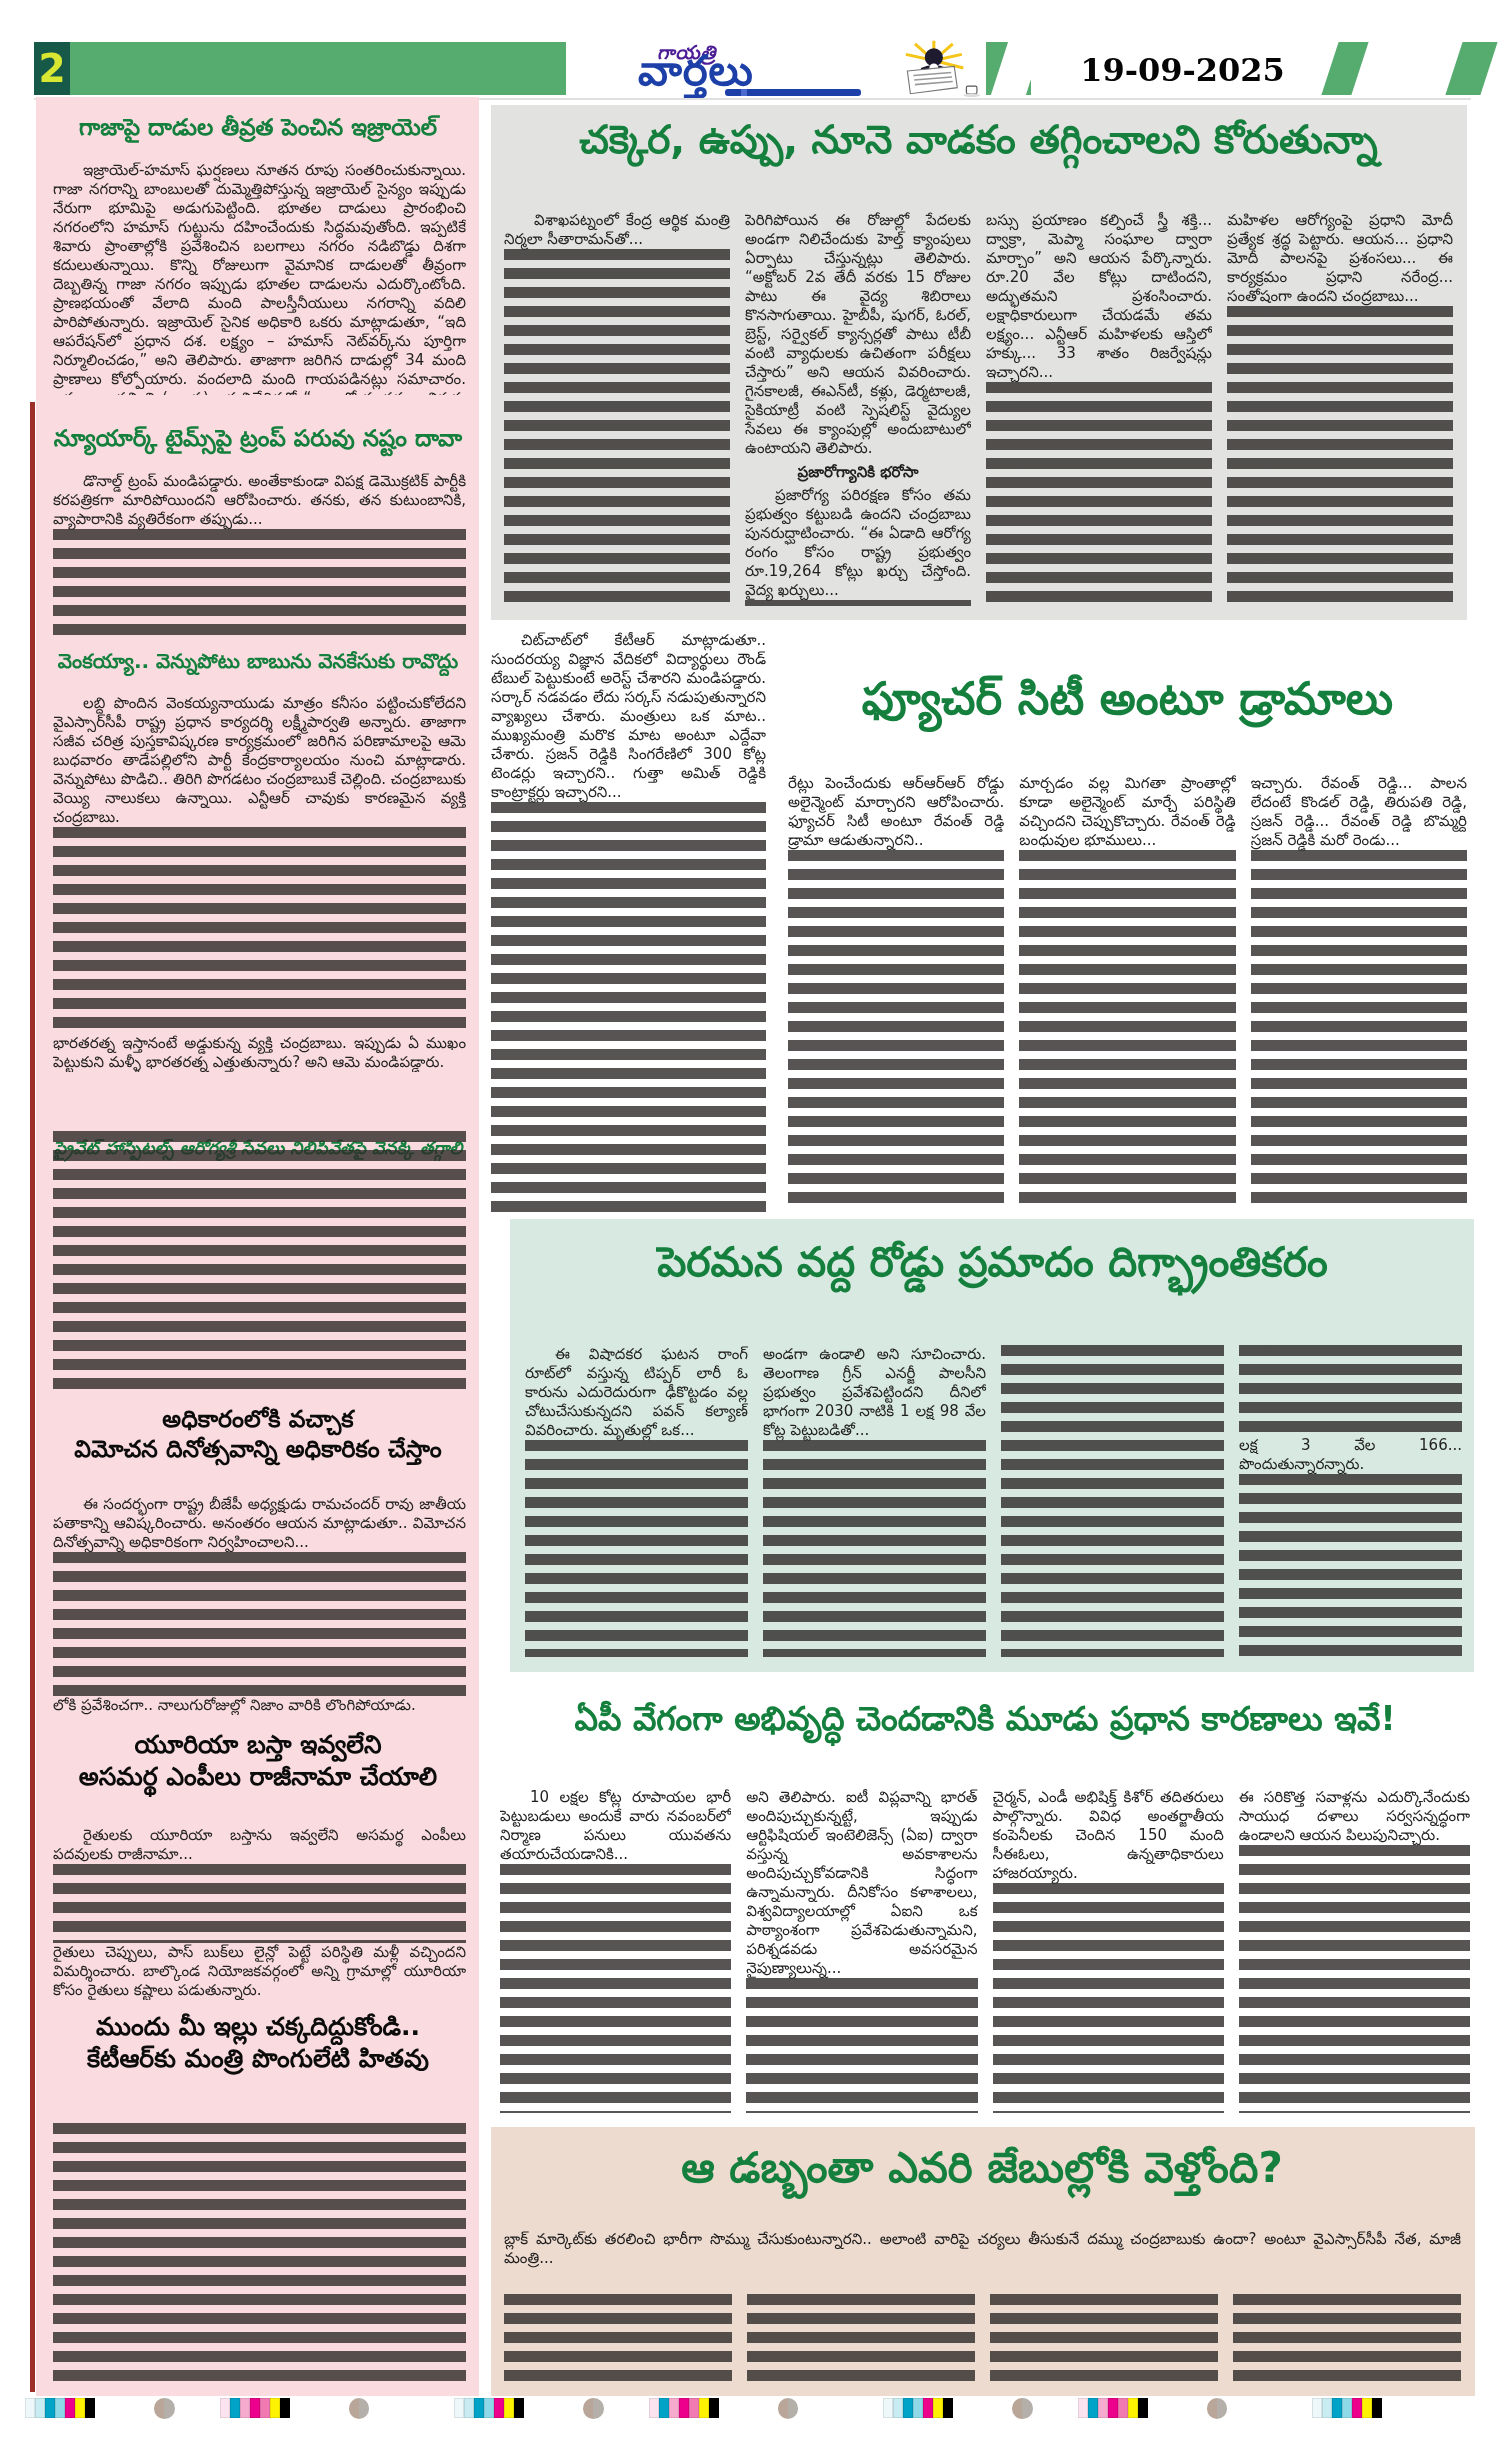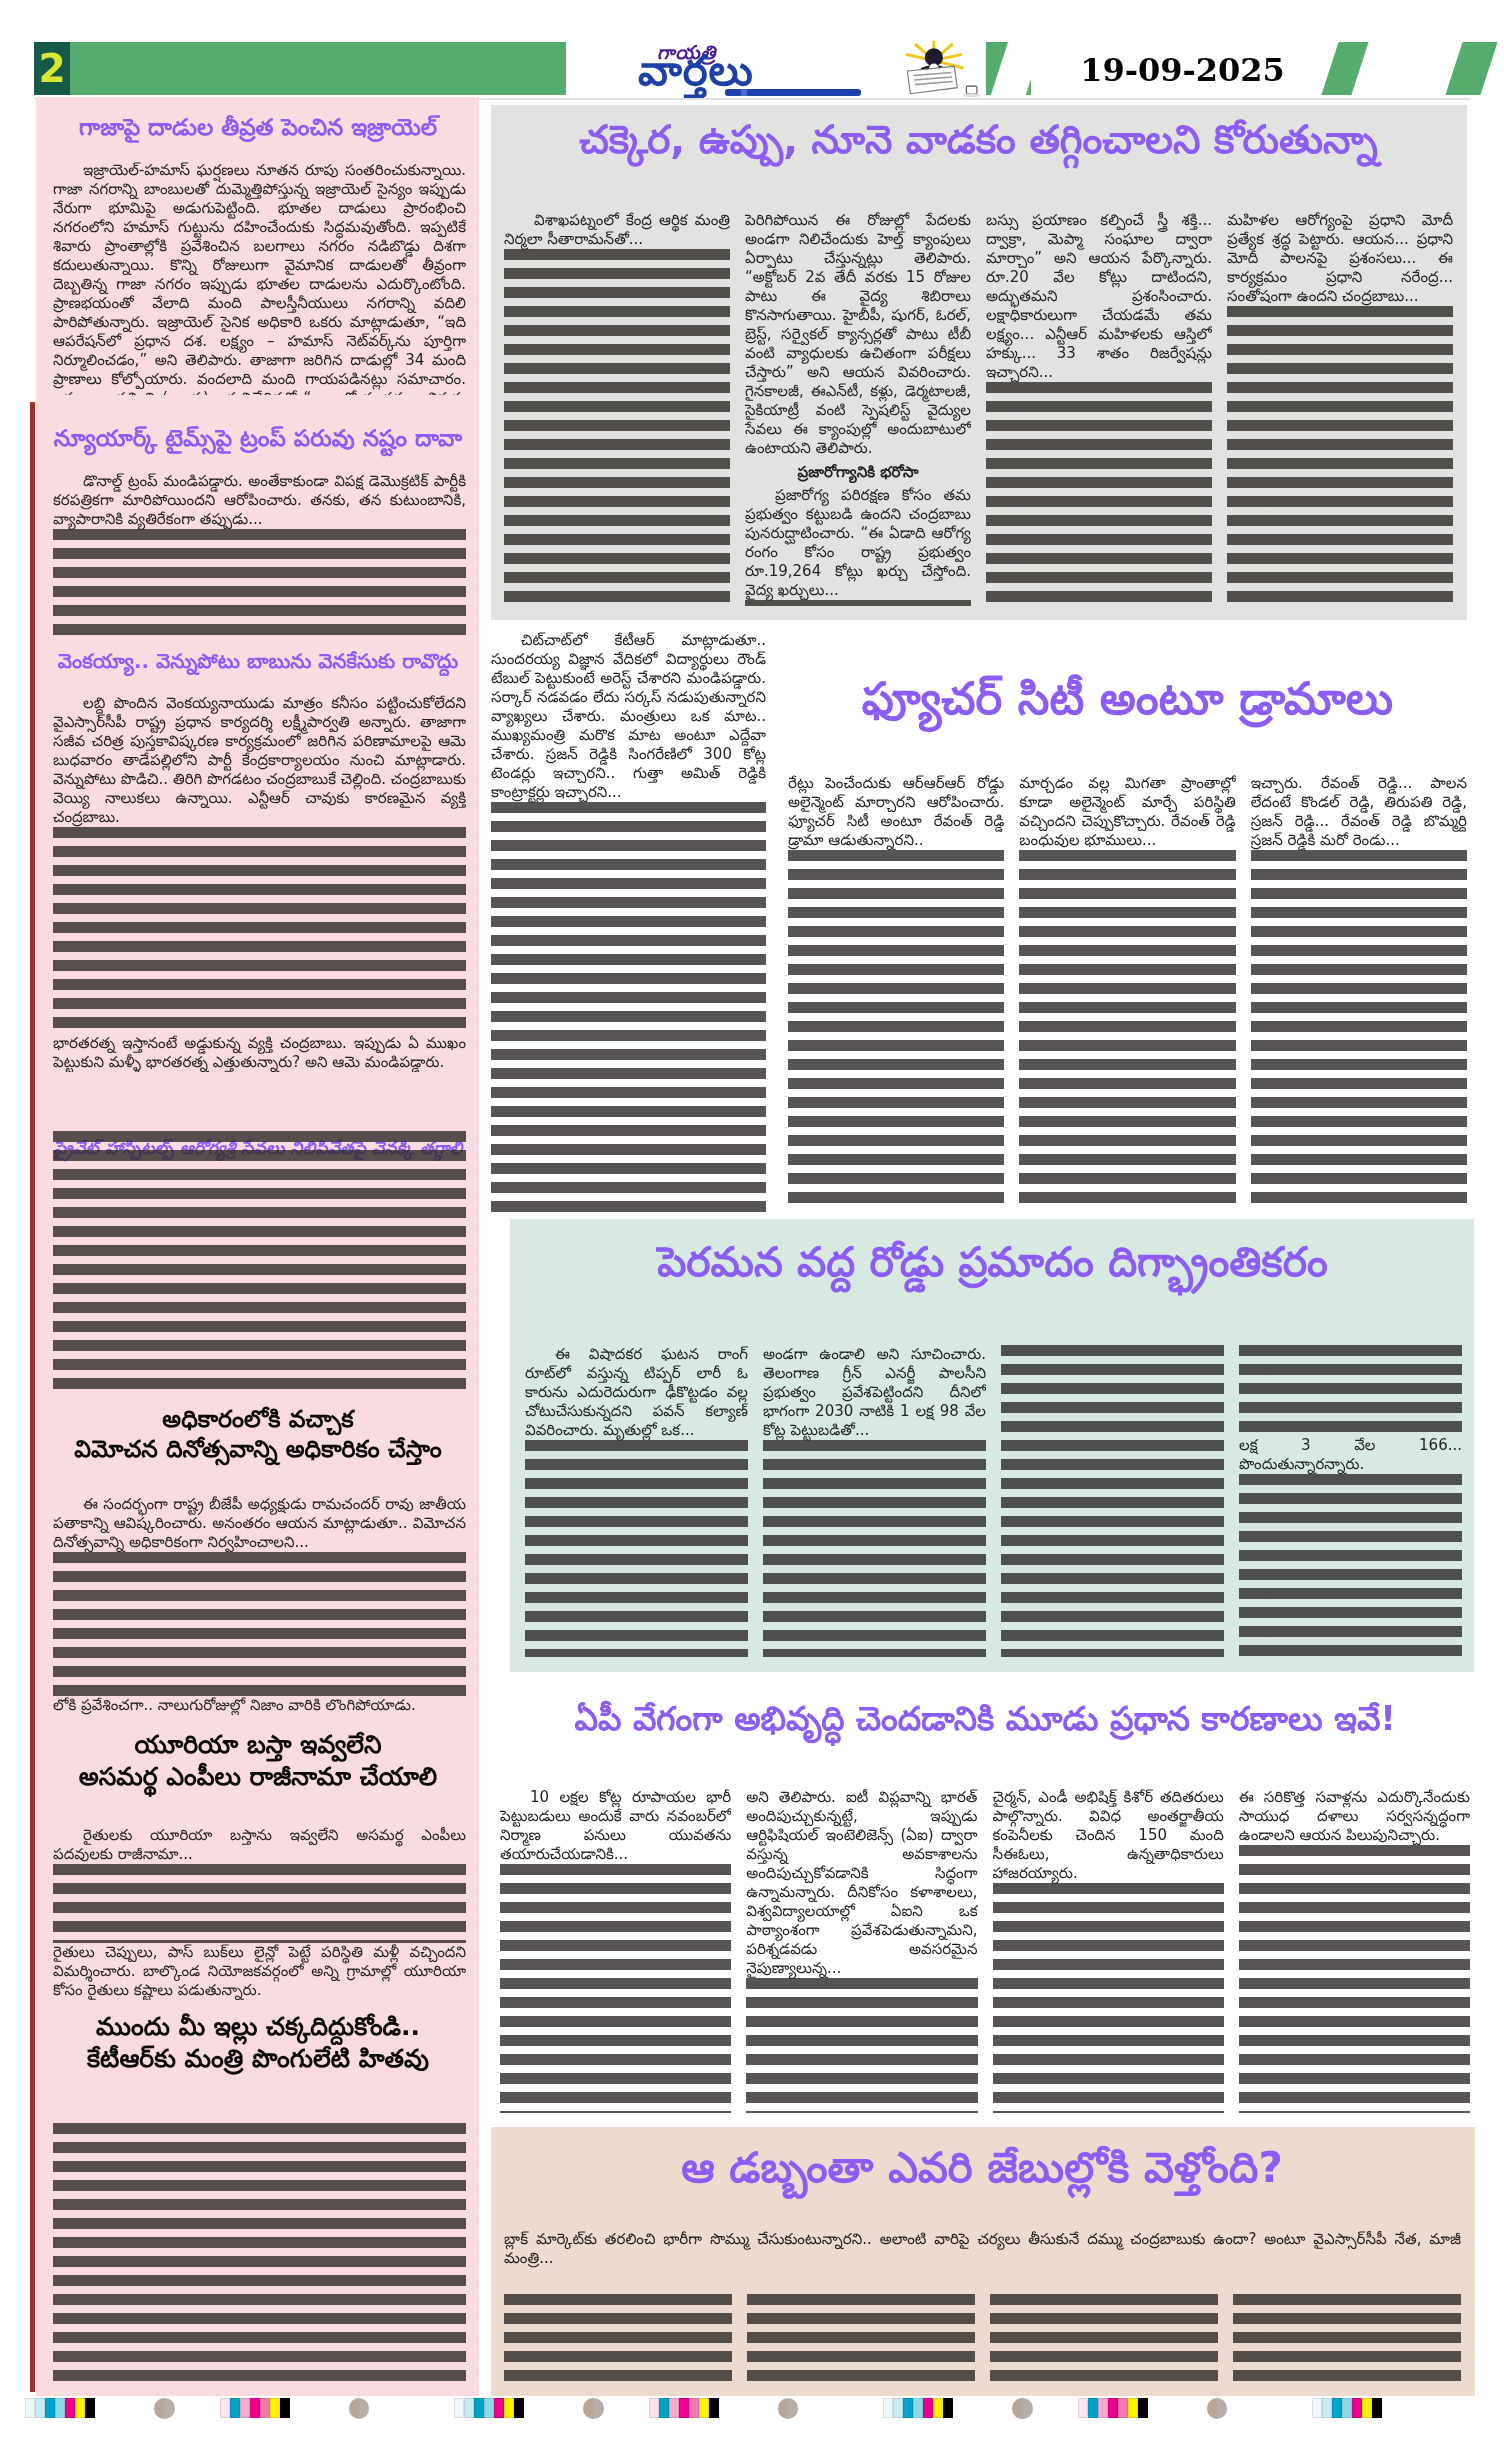--- a/index.html
+++ b/index.html
@@ -26,21 +26,21 @@
 
   
   .panel{position:absolute;}
   .p-pink{background:#fadbdf;}
   .p-gray{background:#e2e2e0;}
   .p-mint{background:#d8e9e1;}
   .p-peach{background:#eedbd0;}
   .rule-maroon{position:absolute;left:30px;top:402px;width:5.3px;height:1990px;background:#9c2f27;}
 
   
-  .hl{position:absolute;font-weight:800;color:#8b5cf6;text-align:center;white-space:nowrap;line-height:1.15;}
+  .hl{position:absolute;font-weight:800;color:#15803d;text-align:center;white-space:nowrap;line-height:1.15;}
   .hl2{position:absolute;font-weight:800;color:#0c0c0c;text-align:center;line-height:1.28;}
   .hl-it{font-style:italic;}
 
   
   .abody{position:absolute;display:flex;flex-direction:column;overflow:hidden;
          text-align:justify;font-size:15px;line-height:19px;color:#1f1f1f;}
   .txt{text-indent:2em;}
   .txt2{text-indent:0;}
   .sim{flex:1 1 auto;min-height:16.7px;width:100%;
        background:repeating-linear-gradient(to bottom,rgba(45,42,40,.80) 0 10.6px,rgba(0,0,0,0) 10.6px 19px);}

